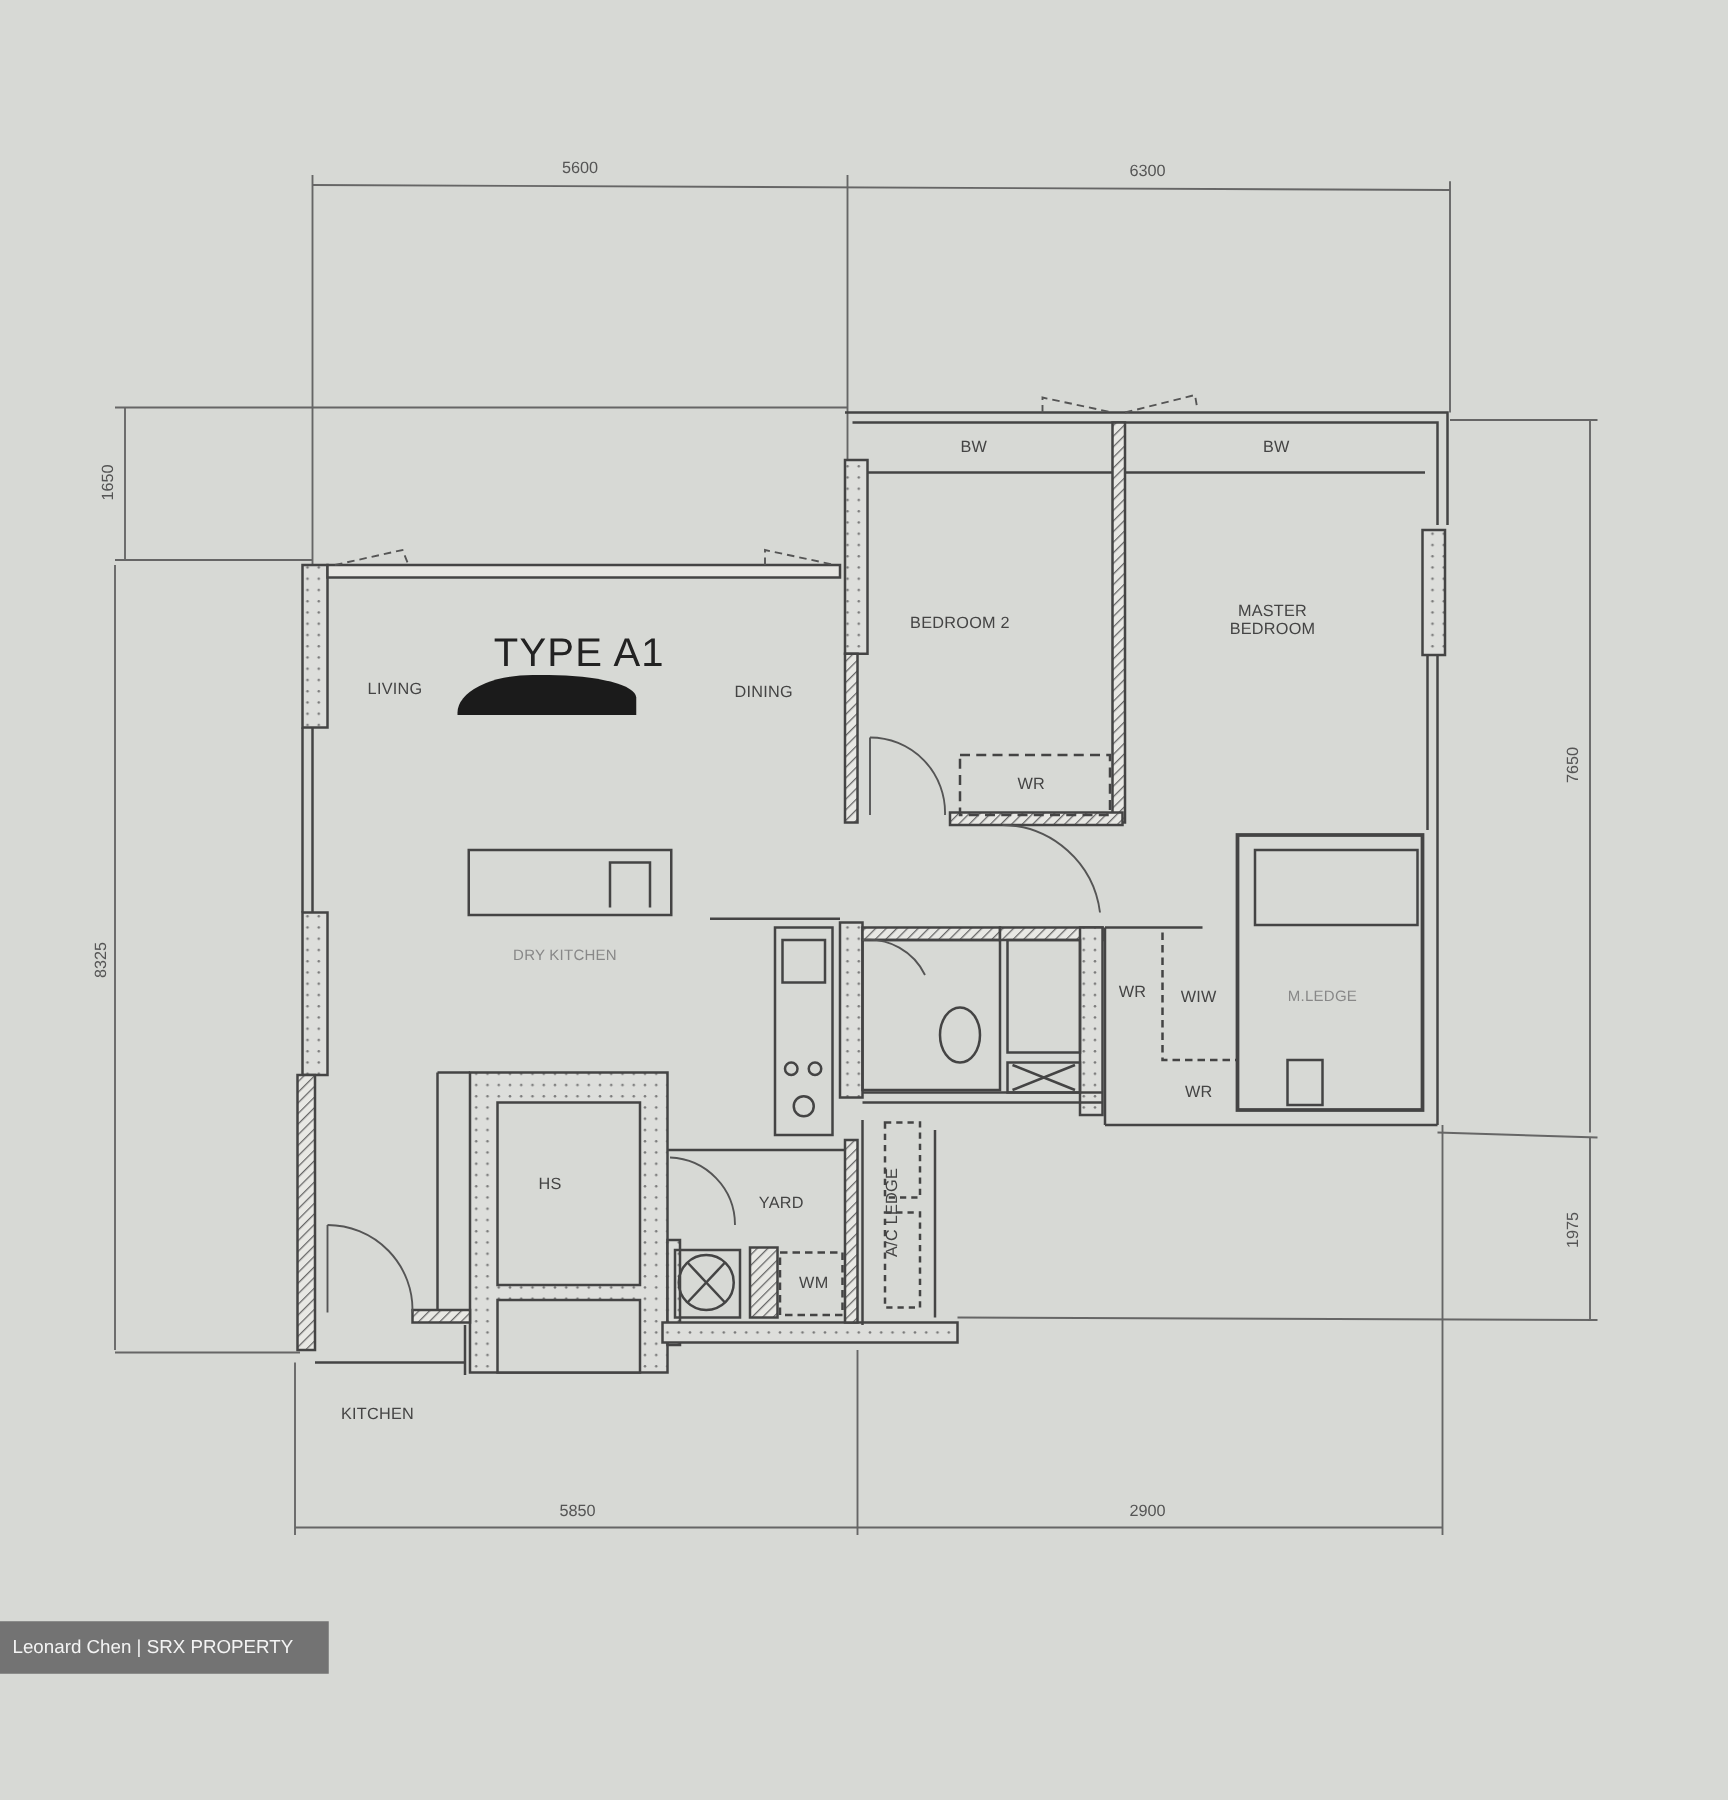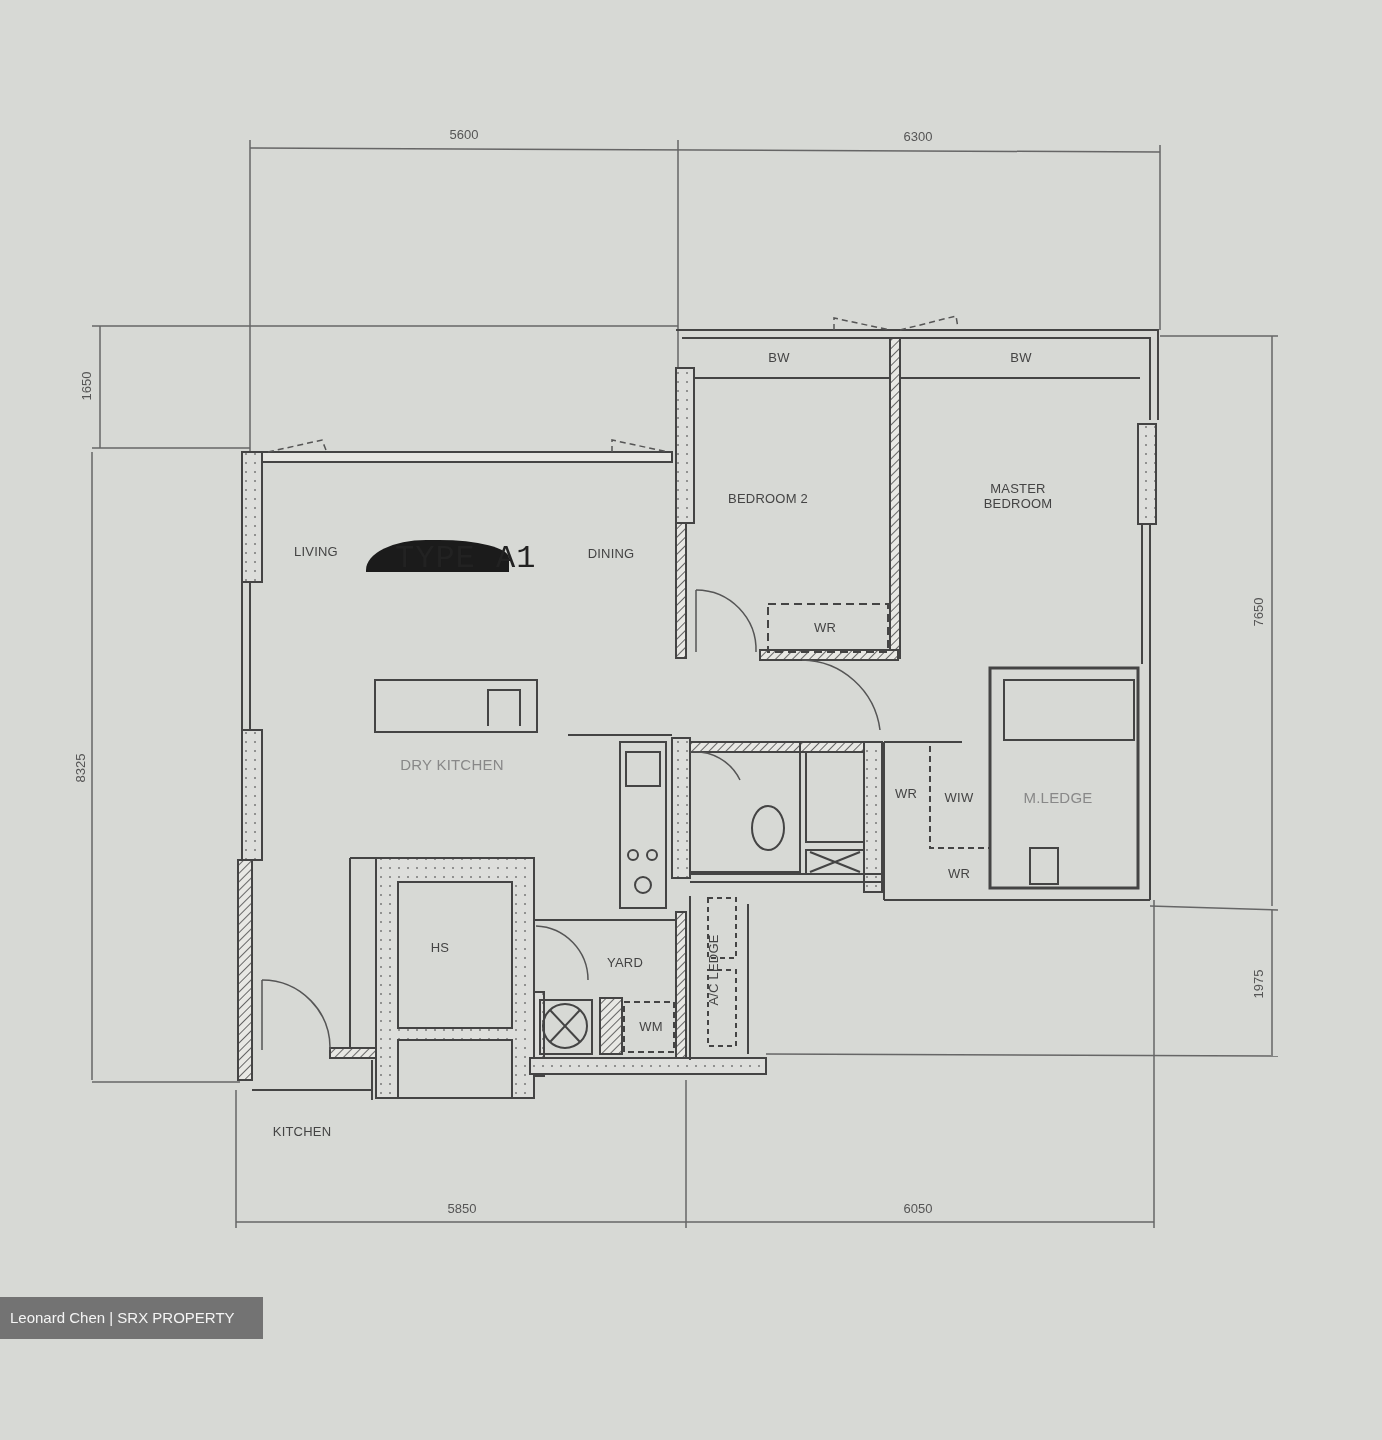--- a/index.html
+++ b/index.html
@@ -1,24 +1,24 @@
 <!DOCTYPE html>
 <html><head>
 <meta charset="utf-8">
 <style>
   html, body { margin:0; padding:0; }
   body { width:1382px; height:1440px; background:#d7d9d5; position:relative; overflow:hidden; font-family:"Liberation Sans", sans-serif; }
   #plan { position:absolute; left:0; top:0; }
   .lbl { position:absolute; font-family:"Liberation Sans", sans-serif; color:#444; font-size:13px; letter-spacing:0.2px; transform:translate(-50%,-50%); white-space:nowrap; }
   .dim { position:absolute; font-family:"Liberation Sans", sans-serif; color:#555; font-size:13px; transform:translate(-50%,-50%); white-space:nowrap; }
   .dim.v { transform:translate(-50%,-50%) rotate(-90deg); }
-  .title { position:absolute; left:395px; top:540px; font-size:32px; color:#222; font-family:Liberation Mono, monospace; letter-spacing:1px; }
+  .title { position:absolute; left:395px; top:504px; font-size:32px; color:#222; font-family:Liberation Sans, sans-serif; letter-spacing:1px; }
   .blot { position:absolute; left:366px; top:540px; width:143px; height:32px; background:#1b1b1b; border-radius:60px 70px 0 0 / 30px 18px 0 0; }
   .watermark { position:absolute; left:0; top:1297px; width:263px; height:42px; background:#737373; color:#f4f4f4; font-size:15px; line-height:42px; padding-left:10px; box-sizing:border-box; font-family:"Liberation Sans", sans-serif; }
-  .blurred { color:#888; filter:blur(0.6px); font-size:15px;padding-left:48px; }
+  .blurred { color:#888; filter:blur(0.6px); font-size:12px;padding-left:48px; }
 </style>
 </head>
 <body>
 
 <svg id="plan" width="1382" height="1440" viewBox="0 0 1382 1440" xmlns="http://www.w3.org/2000/svg">
   <defs>
     <pattern id="hatch" width="6" height="6" patternUnits="userSpaceOnUse" patternTransform="rotate(45)">
       <rect width="6" height="6" fill="#e8e8e4"></rect>
       <line x1="0" y1="0" x2="0" y2="6" stroke="#666" stroke-width="2"></line>
     </pattern>
@@ -147,21 +147,21 @@
     <path d="M900 330 L956 316 L958 328" stroke-dasharray="6 4"></path>
   </g>
 </svg>
 
 <div class="blot"></div>
 <div class="title">TYPE A1</div>
 
 <div class="dim" style="left:464px;top:134px">5600</div>
 <div class="dim" style="left:918px;top:136px">6300</div>
 <div class="dim" style="left:462px;top:1208px">5850</div>
-<div class="dim" style="left:918px;top:1208px">6050</div>
+<div class="dim" style="left:918px;top:1208px">2900</div>
 <div class="dim v" style="left:86px;top:386px">1650</div>
 <div class="dim v" style="left:80px;top:768px">8325</div>
 <div class="dim v" style="left:1258px;top:612px">7650</div>
 <div class="dim v" style="left:1258px;top:984px">1975</div>
 
 <div class="lbl" style="left:316px;top:551px">LIVING</div>
 <div class="lbl" style="left:611px;top:553px">DINING</div>
 <div class="lbl blurred" style="left:428px;top:764px">DRY KITCHEN</div>
 <div class="lbl" style="left:768px;top:498px">BEDROOM 2</div>
 <div class="lbl" style="left:1018px;top:488px">MASTER</div>

